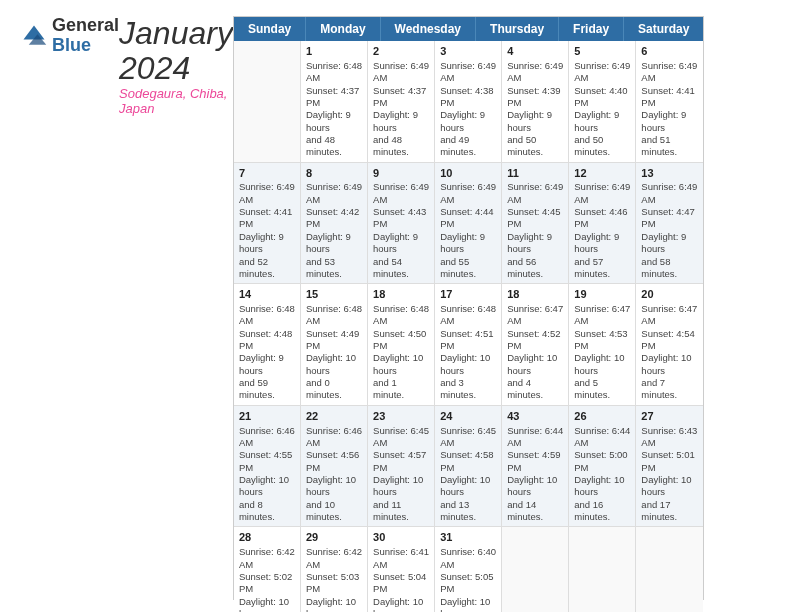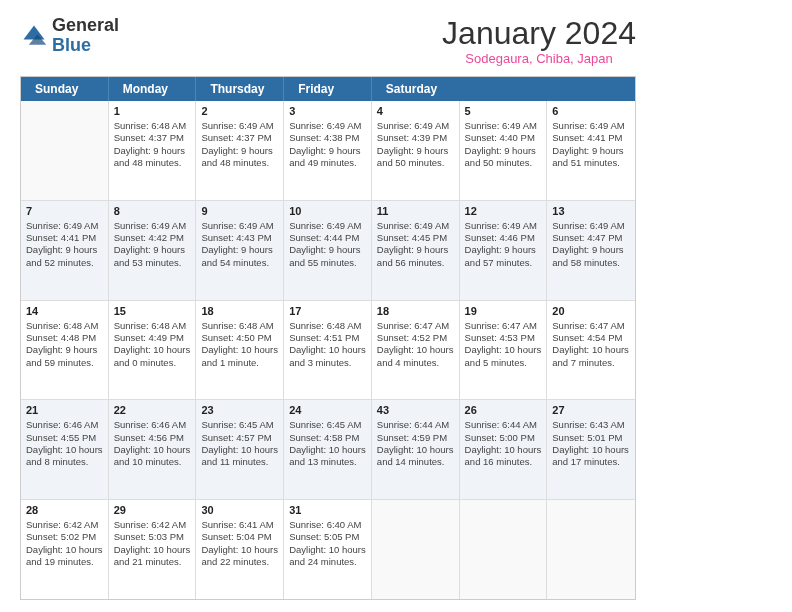--- a/index.html
+++ b/index.html
@@ -8,21 +8,21 @@
       background: #fff;
       width: 792px;
       height: 612px;
       overflow: hidden;
     }
     .page {
       width: 656px;
       height: 612px;
       padding: 16px 20px 12px 20px;
       display: flex;
-      flex-direction: column;
+      flex-direction: row;
     }
     .header {
       display: flex;
       justify-content: space-between;
       align-items: flex-start;
       margin-bottom: 10px;
     }
     .logo {
       display: flex;
       align-items: center;
@@ -33,21 +33,22 @@
       font-weight: bold;
       color: #333;
       line-height: 1.1;
     }
     .logo-blue { color: #2e6da4; margin-top: 10px; }
     .logo-icon {
       width: 28px;
       height: 28px;
     }
     .title-block {
-      text-align: center;
+      text-align: left;
+      font-style: italic;
     }
     .main-title {
       font-size: 32px;
       font-weight: normal;
       color: #333;
       line-height: 1.1;
     }
     .subtitle {
       font-size: 13px;
       color: #ec4899;
@@ -127,20 +128,21 @@
     <div class="title-block">
       <div class="main-title">January 2024</div>
       <div class="subtitle">Sodegaura, Chiba, Japan</div>
     </div>
   </div>
 
   <div class="calendar">
     <div class="cal-header-row">
     <div class="cal-header-cell">Sunday</div>
         <div class="cal-header-cell">Monday</div>
+        <div class="cal-header-cell">Wednesday</div>
         <div class="cal-header-cell">Thursday</div>
         <div class="cal-header-cell">Friday</div>
         <div class="cal-header-cell">Saturday</div>
       </div>
     <div class="cal-body">
     <div class="cal-row">
           <div class="cal-cell empty"></div>
           <div class="cal-cell">
             <span class="day-num">1</span>
             <div class="cell-text">Sunrise: 6:48 AM<br>Sunset: 4:37 PM<br>Daylight: 9 hours<br>and 48 minutes.</div>

